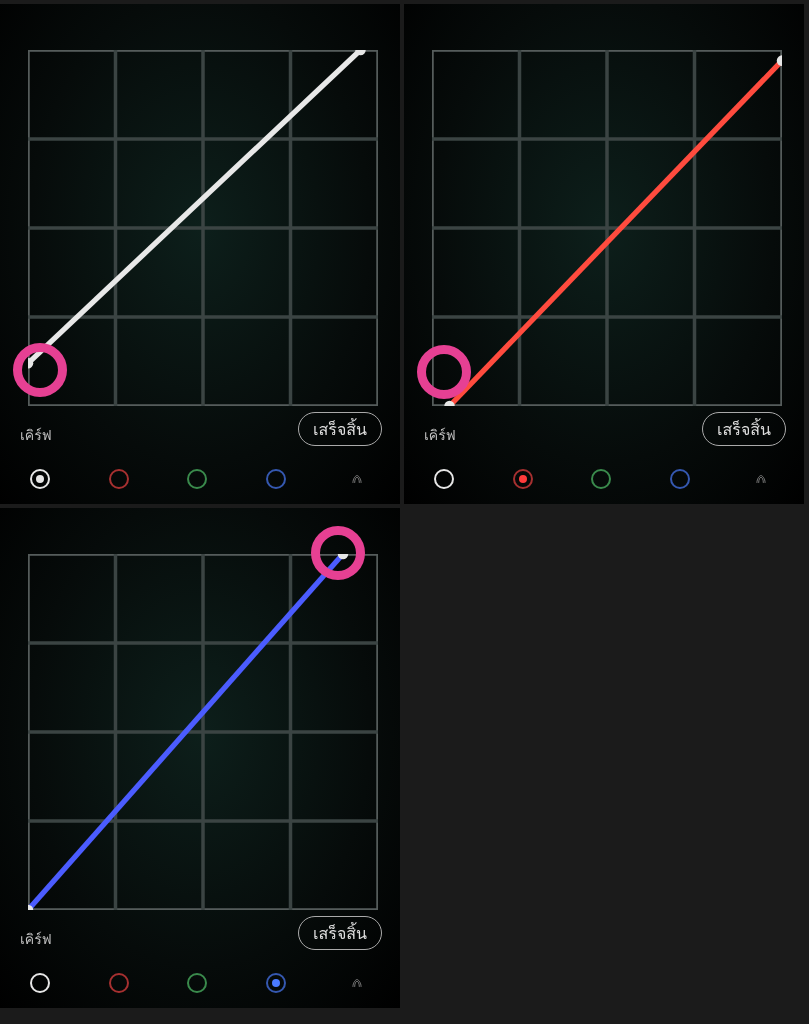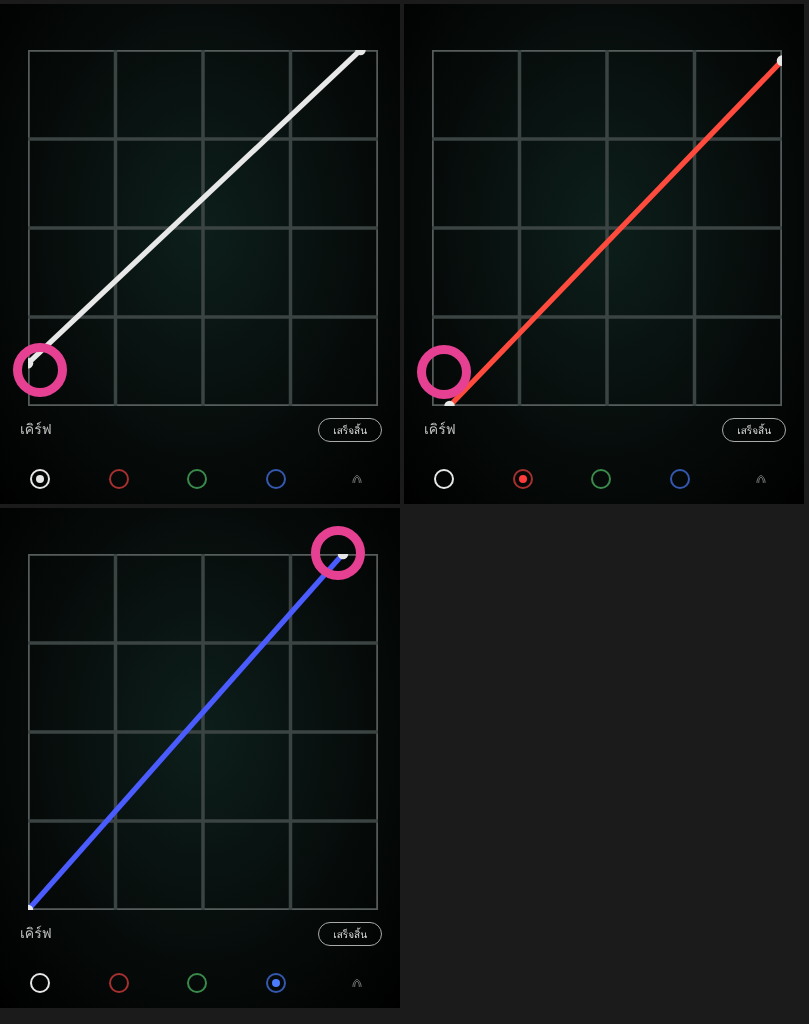--- a/index.html
+++ b/index.html
@@ -54,30 +54,30 @@
   .endpoint {
     fill: #e6e6e6;
   }
   .label-row {
     position: absolute;
     left: 20px;
     right: 18px;
     bottom: 58px;
     height: 28px;
     display: flex;
-    align-items: flex-start;
+    align-items: flex-end;
     justify-content: space-between;
     font-size: 14px;
     color: #bfbfbf;
   }
   .done-btn {
     border: 1px solid #aaaaaa;
     border-radius: 18px;
     padding: 4px 14px 3px 14px;
-    font-size: 10px;
+    font-size: 16px;
     color: #dddddd;
     background: transparent;
     cursor: pointer;
     font-family: inherit;
   }
   .channel-row {
     position: absolute;
     left: 30px;
     right: 30px;
     bottom: 10px;

